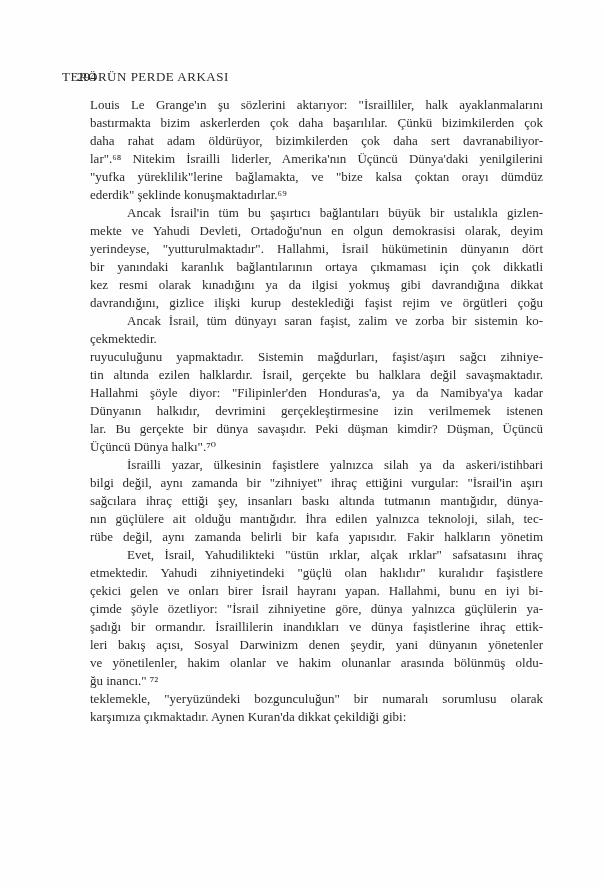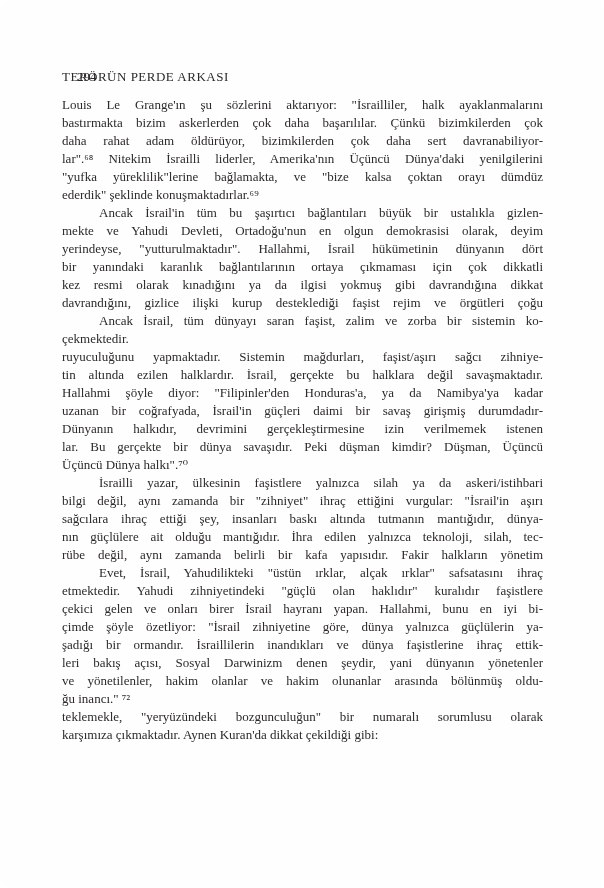--- a/index.html
+++ b/index.html
@@ -45,20 +45,21 @@
     width: 481px;
   }
   .pline {
     font-size: 13px;
     line-height: 18px;
     height: 18px;
     text-align: justify;
     text-align-last: justify;
     white-space: nowrap;
     overflow: hidden;
+    margin-left: 28px;
   }
   .pline.last {
     text-align-last: left;
   }
   .pline.indent {
     padding-left: 37px;
   }
 </style>
 </head>
 <body>
@@ -79,21 +80,20 @@
       <div class="pline">mekte ve Yahudi Devleti, Ortadoğu'nun en olgun demokrasisi olarak, deyim</div>
       <div class="pline">yerindeyse, "yutturulmaktadır". Hallahmi, İsrail hükümetinin dünyanın dört</div>
       <div class="pline">bir yanındaki karanlık bağlantılarının ortaya çıkmaması için çok dikkatli</div>
       <div class="pline">kez resmi olarak kınadığını ya da ilgisi yokmuş gibi davrandığına dikkat</div>
       <div class="pline">davrandığını, gizlice ilişki kurup desteklediği faşist rejim ve örgütleri çoğu</div>
       <div class="pline indent">Ancak İsrail, tüm dünyayı saran faşist, zalim ve zorba bir sistemin ko-</div>
       <div class="pline last">çekmektedir.</div>
       <div class="pline">ruyuculuğunu yapmaktadır. Sistemin mağdurları, faşist/aşırı sağcı zihniye-</div>
       <div class="pline">tin altında ezilen halklardır. İsrail, gerçekte bu halklara değil savaşmaktadır.</div>
       <div class="pline">Hallahmi şöyle diyor: "Filipinler'den Honduras'a, ya da Namibya'ya kadar</div>
-      <div class="pline">uzanan bir coğrafyada, İsrail'in güçleri daimi bir savaş girişmiş durumdadır-</div>
       <div class="pline">Dünyanın halkıdır, devrimini gerçekleştirmesine izin verilmemek istenen</div>
       <div class="pline">lar. Bu gerçekte bir dünya savaşıdır. Peki düşman kimdir? Düşman, Üçüncü</div>
       <div class="pline last">Üçüncü Dünya halkı".⁷⁰</div>
       <div class="pline indent">İsrailli yazar, ülkesinin faşistlere yalnızca silah ya da askeri/istihbari</div>
       <div class="pline">bilgi değil, aynı zamanda bir "zihniyet" ihraç ettiğini vurgular: "İsrail'in aşırı</div>
       <div class="pline">sağcılara ihraç ettiği şey, insanları baskı altında tutmanın mantığıdır, dünya-</div>
       <div class="pline">nın güçlülere ait olduğu mantığıdır. İhra edilen yalnızca teknoloji, silah, tec-</div>
       <div class="pline">rübe değil, aynı zamanda belirli bir kafa yapısıdır. Fakir halkların yönetim</div>
       <div class="pline indent">Evet, İsrail, Yahudilikteki "üstün ırklar, alçak ırklar" safsatasını ihraç</div>
       <div class="pline">etmektedir. Yahudi zihniyetindeki "güçlü olan haklıdır" kuralıdır faşistlere</div>

